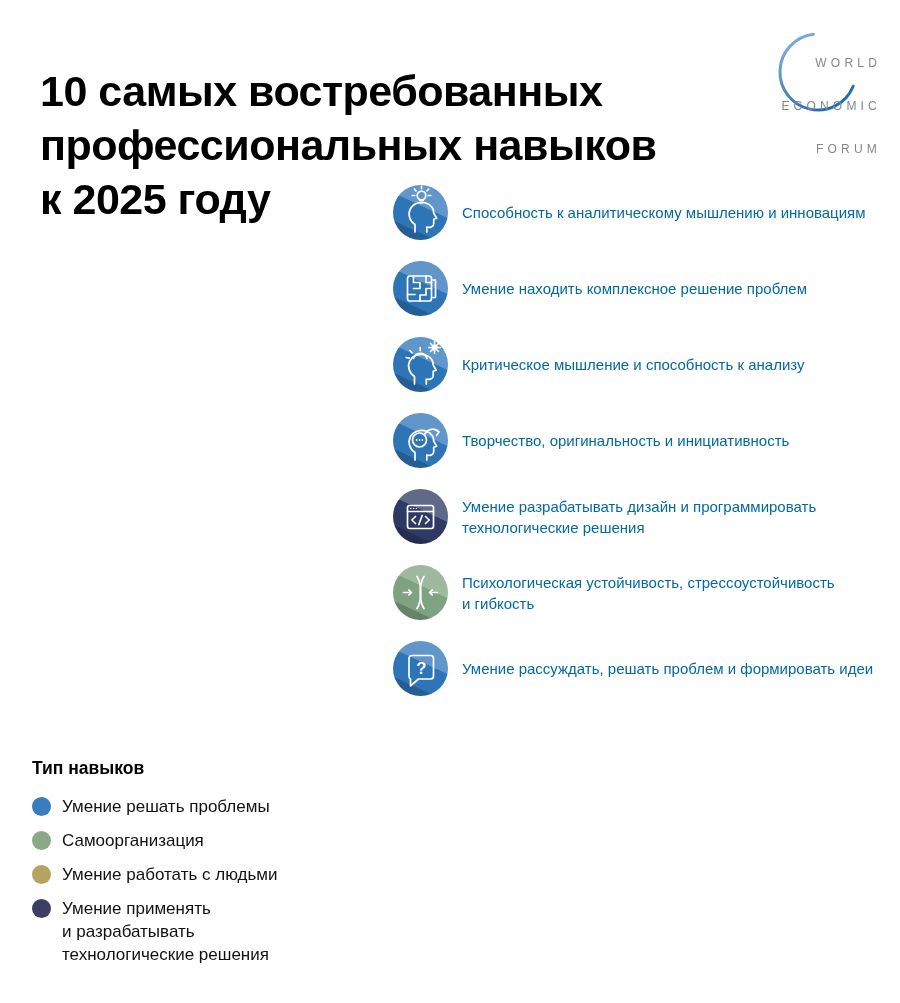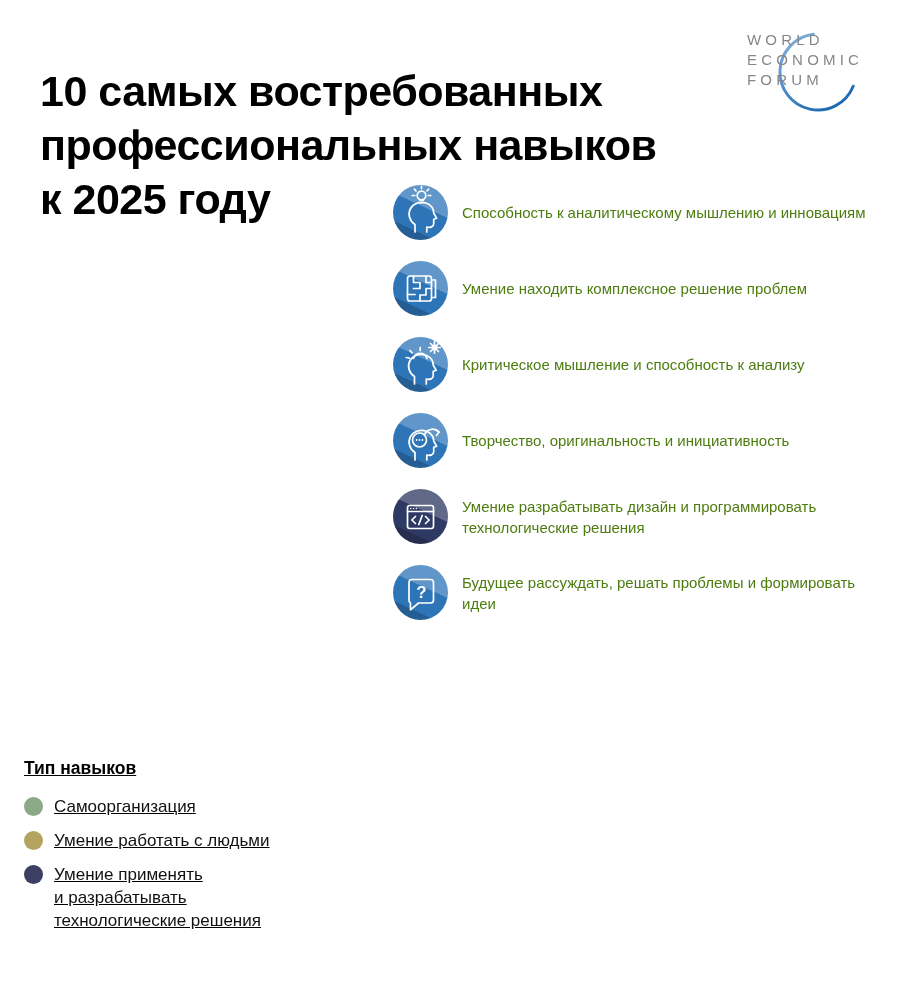--- a/index.html
+++ b/index.html
@@ -2,32 +2,32 @@
 <html><head>
 <meta charset="utf-8">
 <style>
   html,body{margin:0;padding:0;}
   body{width:900px;height:1003px;background:#fff;font-family:"Liberation Sans",sans-serif;position:relative;overflow:hidden;}
   .stage{position:absolute;inset:0;}
 
   .title{position:absolute;left:40px;top:40px;font-size:43px;font-weight:700;line-height:54px;color:#000;white-space:pre-line;letter-spacing:-0.5px;margin-top:24px;}
 
   .logo{position:absolute;left:743px;top:30px;width:138px;z-index:2;}
-  .logo-line{font-size:15px;letter-spacing:4.2px;color:#85878a;line-height:20px;text-align:left;padding-left:4px;}
+  .logo-line{font-size:12px;letter-spacing:4.2px;color:#85878a;line-height:20px;text-align:right;padding-left:4px;margin-top:23px;}
   .logo-arc{position:absolute;left:752px;top:30px;width:125px;height:90px;z-index:1;}
 
   .skills{position:absolute;left:393px;top:185px;width:495px;}
   .skill{display:flex;align-items:center;min-height:55px;margin-bottom:21px;}
   .circ{width:55px;height:55px;border-radius:50%;flex:0 0 55px;display:flex;align-items:center;justify-content:center;
         background-image:linear-gradient(205deg, rgba(255,255,255,.24) 0 41%, rgba(255,255,255,0) 41.5%),
                          linear-gradient(25deg, rgba(0,0,0,.20) 0 24%, rgba(0,0,0,0) 24.5%);}
   .circ svg{display:block;}
-  .txt{margin-left:14px;font-size:15px;line-height:21px;color:#4d7c0f;white-space:pre-line;}
+  .txt{margin-left:14px;font-size:15px;line-height:21px;color:#0369a1;white-space:pre-line;}
 
-  .legend{position:absolute;left:24px;top:758px;width:290px;text-decoration:underline;}
+  .legend{position:absolute;left:32px;top:758px;width:290px;}
   .legend-title{font-size:17.5px;font-weight:700;color:#000;margin-bottom:16px;}
   .legend-row{display:flex;align-items:flex-start;margin-bottom:11px;}
   .dot{width:19px;height:19px;border-radius:50%;margin-right:11px;margin-top:2px;flex:none;}
   .legend-label{font-size:17px;line-height:23px;color:#111;white-space:pre-line;}
 
   .source{position:absolute;left:402px;top:957px;font-size:11px;color:#1a1a1a;}
   .source b{font-weight:700;}
 </style>
 </head>
 <body>
@@ -117,35 +117,51 @@
           <circle cx="17.8" cy="19.5" r="0.8" fill="#fff" stroke="none"></circle>
           <circle cx="20.6" cy="19.5" r="0.8" fill="#fff" stroke="none"></circle>
           <circle cx="23.4" cy="19.5" r="0.8" fill="#fff" stroke="none"></circle>
           <path d="M22.5 27.5 L18.8 31 L22.5 34.5 M32.5 27.5 L36.2 31 L32.5 34.5 M29.2 26.5 L25.8 35.5"></path>
         </svg>
       </div>
       <div class="txt">Умение разрабатывать дизайн и программировать
 технологические решения</div>
     </div>
 
+    <div class="skill">
+      <div class="circ" style="background-color: rgb(127, 163, 130);">
+        <svg width="55" height="55" viewBox="0 0 55 55" fill="none" stroke="#fff" stroke-width="1.7" stroke-linecap="round" stroke-linejoin="round">
+          <path d="M10.5 27.5 H18.5 M18.5 27.5 L15.8 25 M18.5 27.5 L15.8 30"></path>
+          <path d="M44.5 27.5 H36.5 M36.5 27.5 L39.2 25 M36.5 27.5 L39.2 30"></path>
+          <path d="M24 11.5 C29 19 29 36 24 43.5"></path>
+          <path d="M31 11.5 C26 19 26 36 31 43.5"></path>
+        </svg>
+      </div>
+      <div class="txt">Психологическая устойчивость, стрессоустойчивость
+и гибкость</div>
+    </div>
 
     <div class="skill">
       <div class="circ" style="background-color: rgb(46, 117, 184);">
         <svg width="55" height="55" viewBox="0 0 55 55" fill="none" stroke="#fff" stroke-width="1.7" stroke-linecap="round" stroke-linejoin="round">
           <path d="M17.5 38 A3 3 0 0 1 16 35 V17.5 A3 3 0 0 1 19 14.5 H37.5 A3 3 0 0 1 40.5 17.5 V35 A3 3 0 0 1 37.5 38 H25.5 L17.5 44.8 Z"></path>
           <text x="28.5" y="32.5" font-size="17" font-weight="bold" fill="#fff" stroke="none" text-anchor="middle">?</text>
         </svg>
       </div>
-      <div class="txt">Будущее рассуждать, решать проблемы и формировать идеи</div>
+      <div class="txt">Умение рассуждать, решать проблем и формировать идеи</div>
     </div>
 
   </div>
 
   <div class="legend">
     <div class="legend-title">Тип навыков</div>
+    <div class="legend-row">
+      <div class="dot" style="background-color: rgb(58, 124, 192);"></div>
+      <div class="legend-label">Умение решать проблемы</div>
+    </div>
     <div class="legend-row">
       <div class="dot" style="background-color: rgb(139, 169, 134);"></div>
       <div class="legend-label">Самоорганизация</div>
     </div>
     <div class="legend-row">
       <div class="dot" style="background-color: rgb(181, 164, 95);"></div>
       <div class="legend-label">Умение работать с людьми</div>
     </div>
     <div class="legend-row">
       <div class="dot" style="background-color: rgb(60, 62, 99);"></div>

